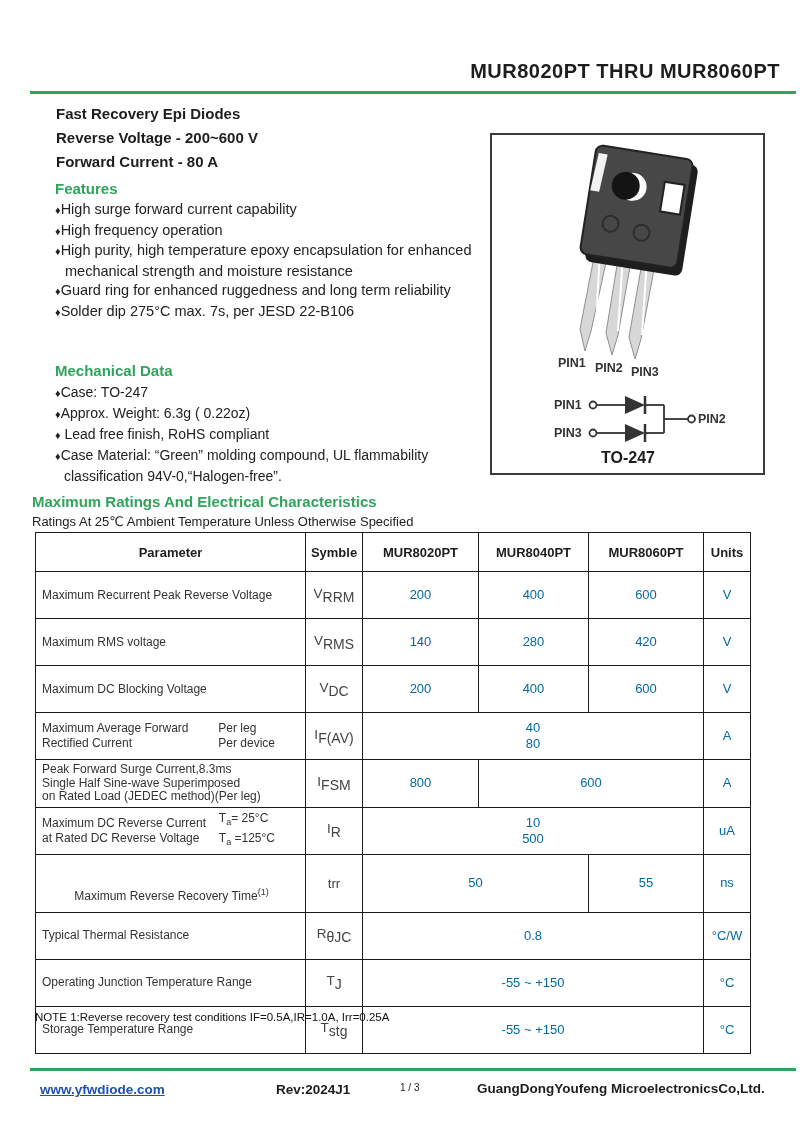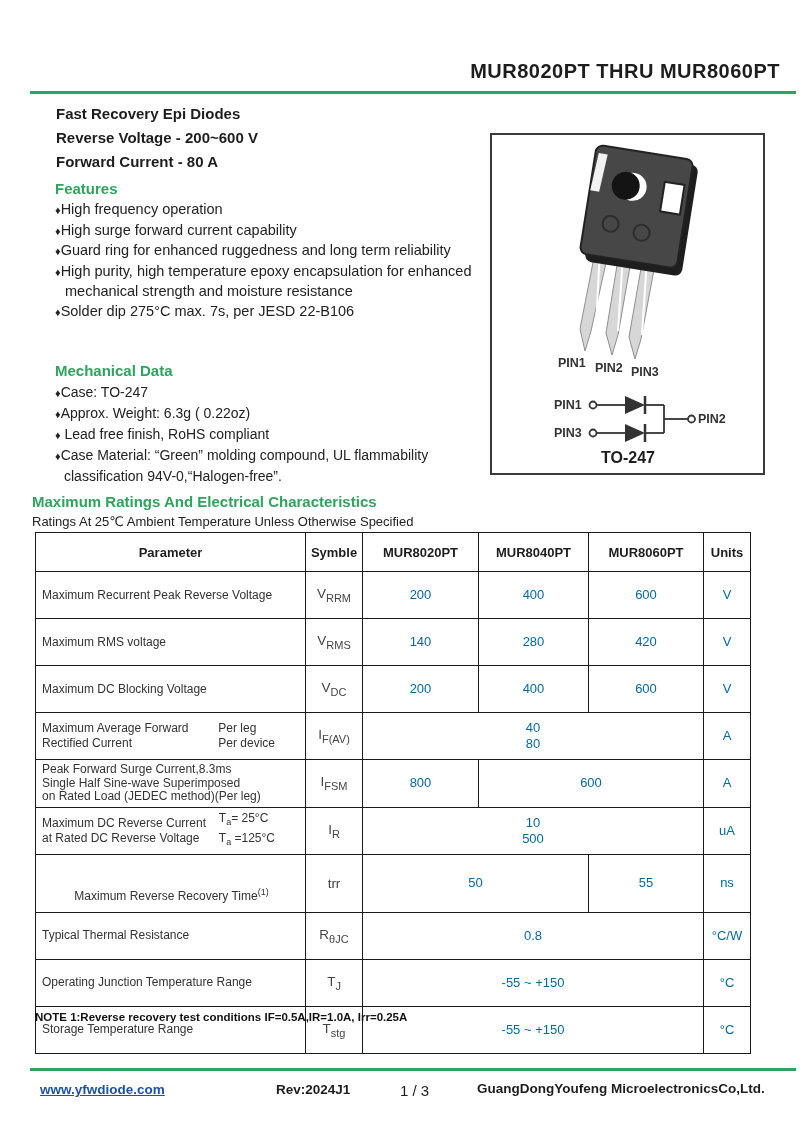--- a/index.html
+++ b/index.html
@@ -31,55 +31,55 @@
   
   .ratings-head{position:absolute;left:32px;top:493px;}
   .ratings-sub{position:absolute;left:32px;top:514px;font-size:13px;color:#222;}
   table.ratings{position:absolute;left:35px;top:532px;width:715px;border-collapse:collapse;table-layout:fixed;}
   table.ratings th,table.ratings td{border:1.5px solid #1a1a1a;overflow:hidden;}
   table.ratings th{font-size:13px;font-weight:bold;color:#1d1d1d;height:36px;text-align:center;}
   table.ratings td{height:40px;vertical-align:middle;}
   tr.tall td{height:46px;}
   td.param{font-size:12px;color:#333;text-align:left;padding:3px 4px 3px 6px;line-height:15px;}
   td.sym{font-size:13.5px;color:#444;text-align:center;}
-  td.sym sub{font-size:11px;}
+  td.sym sub{font-size:14px;}
   td.val,td.unit{font-size:13px;color:#0369a1;text-align:center;line-height:16px;}
   .pre{white-space:pre-line;}
   .pcols{display:flex;justify-content:space-between;align-items:center;padding-right:26px;}
   .condcol div{line-height:15px;}
   sub{font-size:9px;}
   sup{font-size:9px;}
-  .note{position:absolute;left:35px;top:1011px;font-size:11.5px;font-weight:bold;color:#111;}
+  .note{position:absolute;left:35px;top:1011px;font-size:11.5px;font-weight:normal;color:#111;}
   
   .flink{position:absolute;left:40px;top:1082px;font-size:13.5px;font-weight:bold;color:#2050a8;text-decoration:underline;cursor:pointer;}
   .frev{position:absolute;left:244px;top:1082px;font-size:13.5px;font-weight:bold;color:#1d1d1d;margin-left:32px;}
-  .fpage{position:absolute;left:400px;top:1082px;font-size:15px;color:#1d1d1d;}
+  .fpage{position:absolute;left:400px;top:1082px;font-size:10px;color:#1d1d1d;}
   .fcompany{position:absolute;left:477px;top:1081px;font-size:13.5px;font-weight:bold;color:#1d1d1d;}
 </style>
 </head>
 <body>
 
 <div class="page">
 
   <div class="doc-title">MUR8020PT THRU MUR8060PT</div>
   <div class="rule rule-top"></div>
 
   <div class="summary">
     <div>Fast Recovery Epi Diodes</div>
     <div>Reverse Voltage - 200~600 V</div>
     <div>Forward Current - 80 A</div>
   </div>
 
   <div class="features">
     <div class="sec-head">Features</div>
     <ul>
+      <li><span class="blt">♦</span><span>High surge forward current capability</span></li>
       <li><span class="blt">♦</span><span>High frequency operation</span></li>
-      <li><span class="blt">♦</span><span>High surge forward current capability</span></li>
+      <li><span class="blt">♦</span><span>High purity, high temperature epoxy encapsulation for enhanced mechanical strength and moisture resistance</span></li>
       <li><span class="blt">♦</span><span>Guard ring for enhanced ruggedness and long term reliability</span></li>
-      <li><span class="blt">♦</span><span>High purity, high temperature epoxy encapsulation for enhanced mechanical strength and moisture resistance</span></li>
       <li><span class="blt">♦</span><span>Solder dip 275°C max. 7s, per JESD 22-B106</span></li>
     </ul>
   </div>
 
   <div class="mech">
     <div class="sec-head">Mechanical Data</div>
     <ul>
       <li><span class="blt">♦</span><span>Case: TO-247</span></li>
       <li><span class="blt">♦</span><span>Approx. Weight: 6.3g ( 0.22oz)</span></li>
       <li><span class="blt">♦</span><span> Lead free finish, RoHS compliant</span></li>

